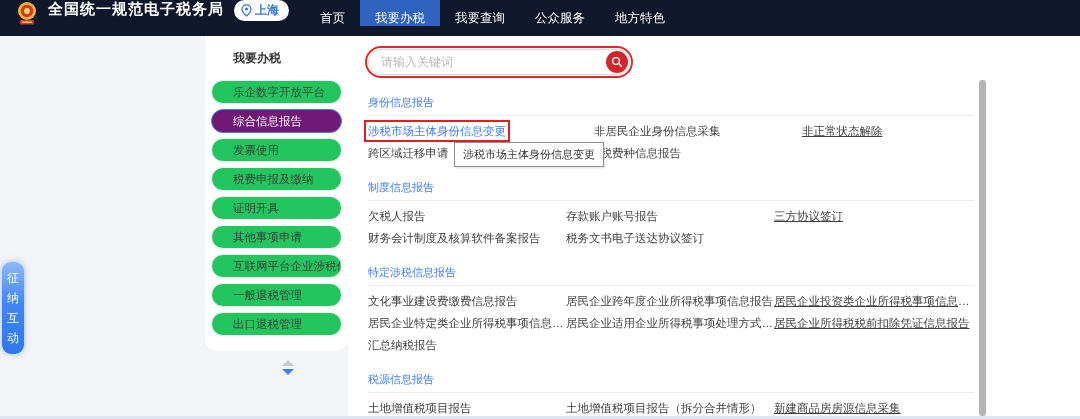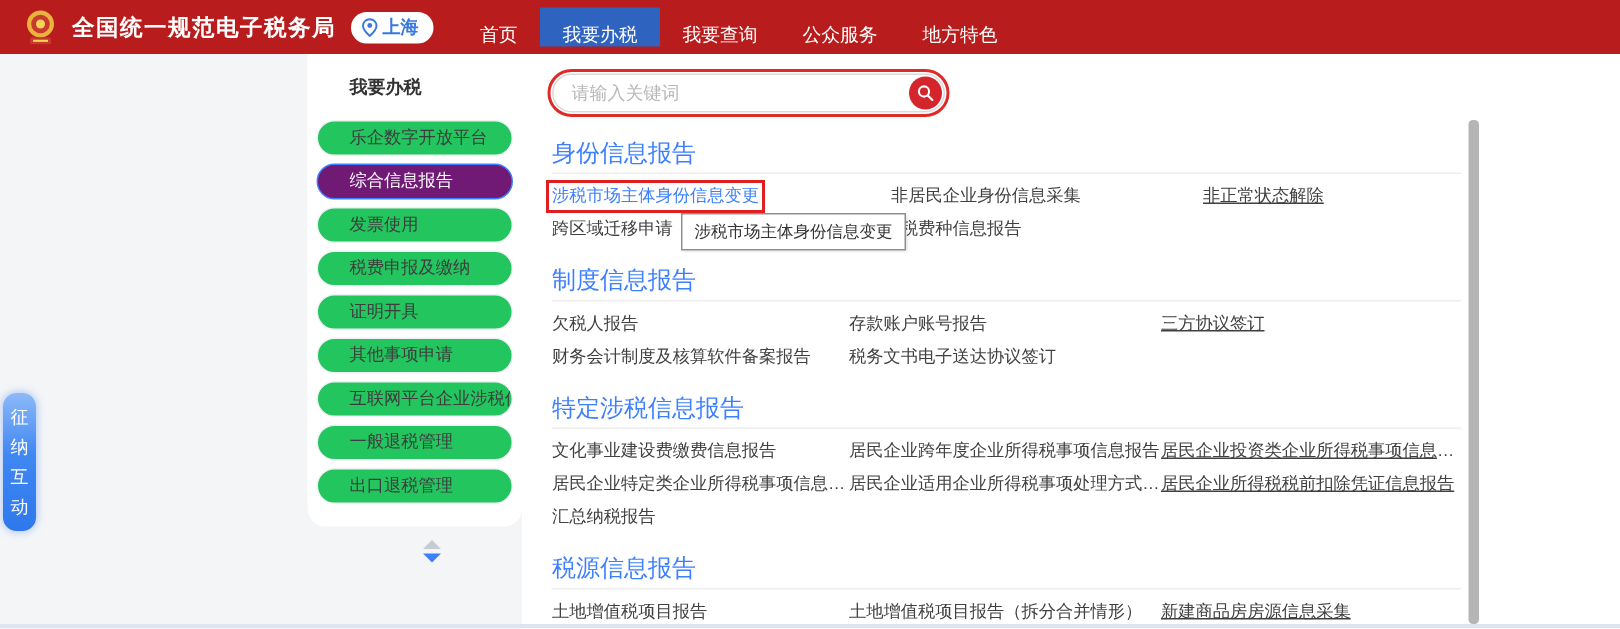--- a/index.html
+++ b/index.html
@@ -2,21 +2,21 @@
 <html><head>
 <meta charset="utf-8">
 <style>
   * { margin:0; padding:0; box-sizing:border-box; }
   html,body { width:1080px; height:419px; overflow:hidden; background:#ffffff;
     font-family:"Liberation Sans","DejaVu Sans",sans-serif; }
   body { position:relative; }
 
   
   .navbar { position:absolute; left:0; top:0; width:1080px; height:36px;
-    background:#b91c1c; display:flex; align-items:center; }
+    background:#0f172a; display:flex; }
   .logo { width:26px; height:26px; margin-left:14px; flex:0 0 auto; }
   .brand { color:#ffffff; font-size:15px; font-weight:bold; margin-left:8px; letter-spacing:1px; }
   .loc-pill { display:flex; align-items:center; margin-left:10px; background:#ffffff;
     border-radius:12px; height:21px; padding:0 10px 0 7px; color:#3a78dd;
     font-size:12px; font-weight:bold; cursor:pointer; }
   .loc-pill svg { margin-right:3px; }
   .nav-items { display:flex; margin-left:16px; height:26px; }
   .nav-item { color:#ffffff; font-size:12.5px; line-height:36px; padding:0 15px; cursor:pointer; }
   .nav-item.active { background:#2f63c0; }
 
@@ -49,21 +49,21 @@
   .search-wrap { margin-top:13px; position:relative; width:262px; height:26px;
     outline:2px solid #dd2b28; outline-offset:1px; border-radius:15px; }
   .search-input { width:262px; height:26px; border:1px solid #d9d9d9; border-radius:13px;
     padding:0 34px 0 12px; font-size:12px; color:#333; outline:none;
     font-family:"Liberation Sans","DejaVu Sans",sans-serif; }
   .search-input::placeholder { color:#b8b8b8; }
   .search-btn { position:absolute; right:2px; top:2px; width:22px; height:22px; border:none;
     border-radius:50%; background:#d4252c; cursor:pointer; display:flex;
     align-items:center; justify-content:center; padding:0; }
 
-  .sec-title { margin-top:21px; font-size:16px; line-height:13px; color:#3d7fff; }
+  .sec-title { margin-top:21px; font-size:11px; line-height:13px; color:#3d7fff; }
   .sec-hr { height:1px; background:#ededed; margin-top:6px; }
   .row { display:flex; margin-top:8px; line-height:14px; }
   .cell { font-size:11.5px; color:#404040; cursor:pointer; white-space:nowrap;
     overflow:hidden; text-overflow:ellipsis; }
   .c1 { width:198px; flex:0 0 auto; }
   .c2 { width:208px; flex:0 0 auto; }
   .c3 { flex:1 1 auto;text-decoration:underline; }
   .cell.hl { color:#3d7fff; outline:2px solid #e02020; outline-offset:2px;
     width:auto; margin-right:88px; }
 

